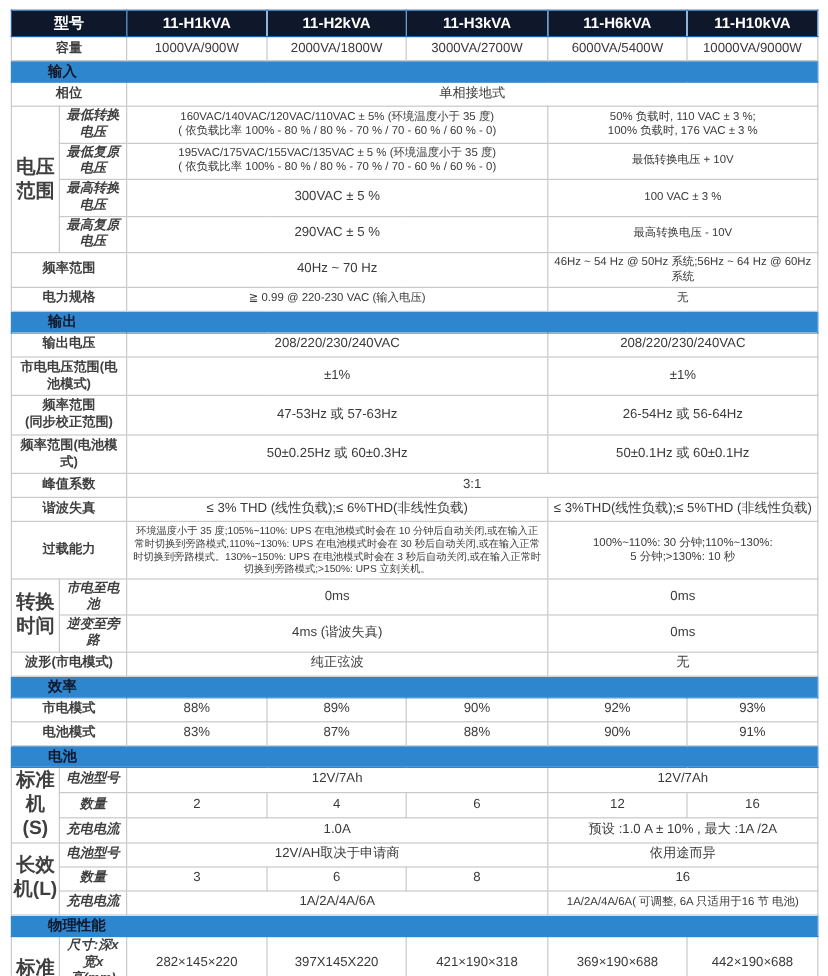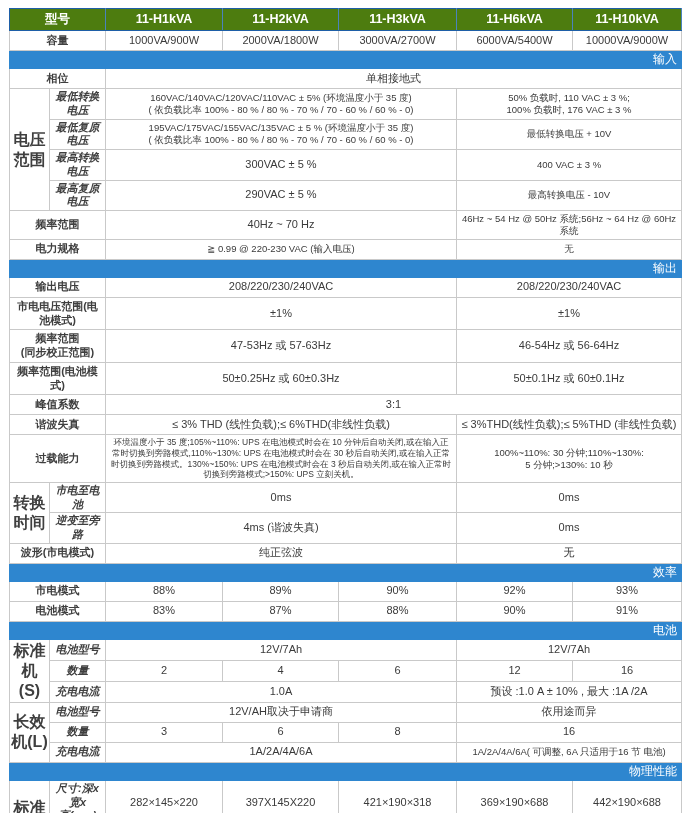--- a/index.html
+++ b/index.html
@@ -20,34 +20,34 @@
     text-align:center;
     vertical-align:middle;
     padding:2px 4px;
     font-size:11px;
     line-height:1.25;
     height:15px;
     overflow:hidden;
     word-break:break-all;
   }
   tr.hdr th{
-    background:#4d7c0f;
+    background:#0f172a;
     color:#fff;
     font-weight:bold;
     font-size:12.5px;
     height:17px;
     border-color:#1e5fa7;
     border-right-color:#4a83bd;
   }
   td.section{
     background:#2e86cf;
-    color:#ffffff;
-    font-weight:normal;
+    color:#0f172a;
+    font-weight:bold;
     font-size:12px;
-    text-align:right;
+    text-align:left;
     padding:1px 4px 1px 30px;
     height:13px;
     border-color:#2e86cf;
   }
   td.lab{font-weight:bold;color:#3f3f3f;}
   td.grp{font-size:16px;padding:1px 1px;}
   td.sub{font-size:11px;padding:1px 2px;font-style:italic;}
   td.sm{font-size:9.5px;}
   td.xs{font-size:8.5px;text-align:center;padding:2px 5px;margin-top:17px;}
 </style>
@@ -96,21 +96,21 @@
           <td colspan="2" class="sm">50% 负载时, 110 VAC ± 3 %;<br>100% 负载时, 176 VAC ± 3 %</td>
         </tr>
         <tr>
           <td class="lab sub">最低复原电压</td>
           <td colspan="3" class="sm">195VAC/175VAC/155VAC/135VAC ± 5 % (环境温度小于 35 度)<br>( 依负载比率 100% - 80 % / 80 % - 70 % / 70 - 60 % / 60 % - 0)</td>
           <td colspan="2" class="sm">最低转换电压 + 10V</td>
         </tr>
         <tr>
           <td class="lab sub">最高转换电压</td>
           <td colspan="3">300VAC ± 5 %</td>
-          <td colspan="2" class="sm">400 VAC ± 3 %</td>
+          <td colspan="2" class="sm">100 VAC ± 3 %</td>
         </tr>
         <tr>
           <td class="lab sub">最高复原电压</td>
           <td colspan="3">290VAC ± 5 %</td>
           <td colspan="2" class="sm">最高转换电压 - 10V</td>
         </tr>
         <tr>
           <td colspan="2" class="lab">频率范围</td>
           <td colspan="3">40Hz ~ 70 Hz</td>
           <td colspan="2" class="sm">46Hz ~ 54 Hz @ 50Hz 系统;56Hz ~ 64 Hz @ 60Hz 系统</td>
@@ -129,21 +129,21 @@
           <td colspan="2">208/220/230/240VAC</td>
         </tr>
         <tr>
           <td colspan="2" class="lab">市电电压范围(电池模式)</td>
           <td colspan="3">±1%</td>
           <td colspan="2">±1%</td>
         </tr>
         <tr>
           <td colspan="2" class="lab">频率范围<br>(同步校正范围)</td>
           <td colspan="3">47-53Hz 或 57-63Hz</td>
-          <td colspan="2">46-54Hz 或 56-64Hz</td>
+          <td colspan="2">26-54Hz 或 56-64Hz</td>
         </tr>
         <tr>
           <td colspan="2" class="lab">频率范围(电池模式)</td>
           <td colspan="3">50±0.25Hz 或 60±0.3Hz</td>
           <td colspan="2">50±0.1Hz 或 60±0.1Hz</td>
         </tr>
         <tr>
           <td colspan="2" class="lab">峰值系数</td>
           <td colspan="5">3:1</td>
         </tr>

